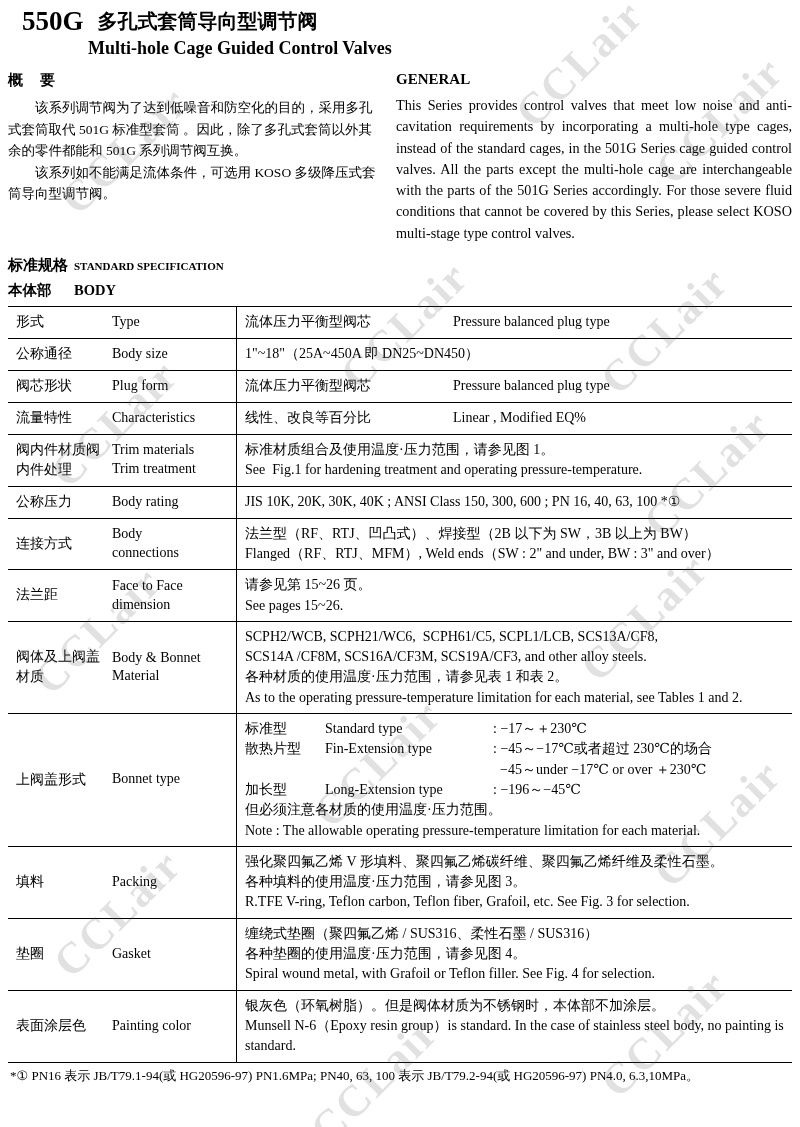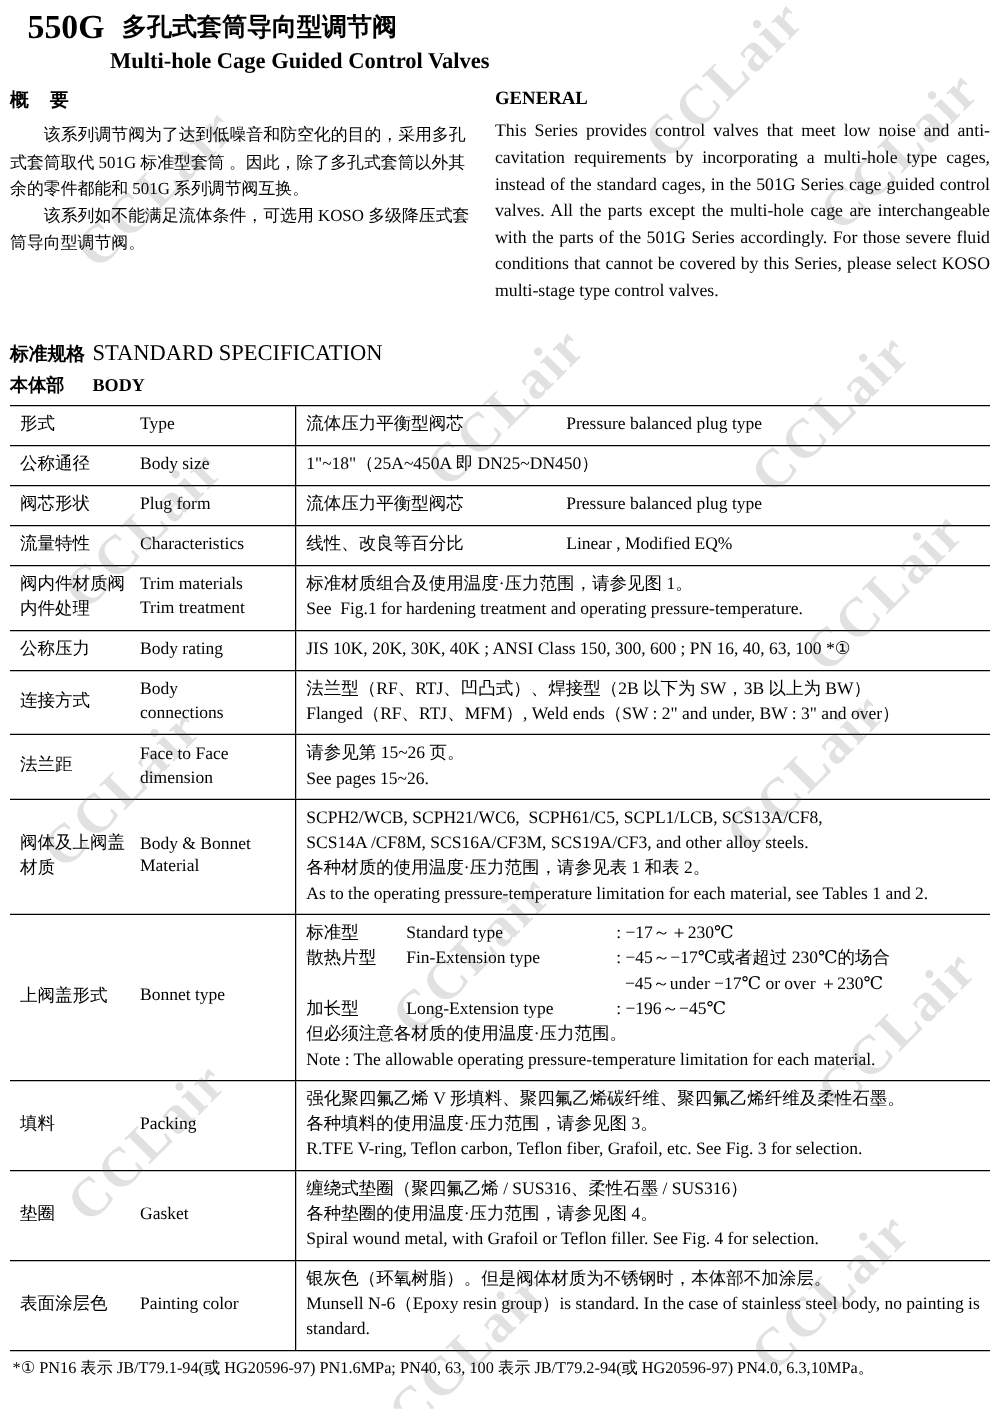--- a/index.html
+++ b/index.html
@@ -29,23 +29,23 @@
   
   .intro { display:flex; gap:16px; margin-top:12px; }
   .summary { width:372px; }
   .general { flex:1; }
   .sec-h { font-size:15px; font-weight:bold; margin-bottom:7px; letter-spacing:1px; }
   .summary p { font-size:13.5px; line-height:1.6; text-indent:2em; }
   .general .sec-h { letter-spacing:0; }
   .general p { font-size:14.2px; line-height:1.5; text-align:justify; }
 
   
-  .spec-heading { margin-top:28px; display:flex; align-items:baseline; }
+  .spec-heading { margin-top:12px; display:flex; align-items:baseline; }
   .spec-heading .zh { font-size:15px; font-weight:bold; width:66px; flex:none; }
-  .spec-heading .en { font-size:18px; font-weight:normal; }
+  .spec-heading .en { font-size:11px; font-weight:bold; }
   .body-heading { margin-top:6px; display:flex; align-items:baseline; }
   .body-heading .zh { font-size:14.5px; font-weight:bold; width:66px; flex:none; }
   .body-heading .en { font-size:14.5px; font-weight:bold; }
 
   
   .spec-table { margin-top:6px; border-top:1px solid #000; font-size:14px; }
   .trow { display:flex; border-bottom:1px solid #000; min-height:32px; }
   .tlabel { width:228px; flex:none; display:flex; align-items:center; padding:4px 4px 4px 8px; gap:12px; }
   .tlabel .zhcol { width:84px; flex:none; }
   .tlabel .zl { text-align:justify; text-align-last:justify; line-height:1.45; font-size:14px; }

